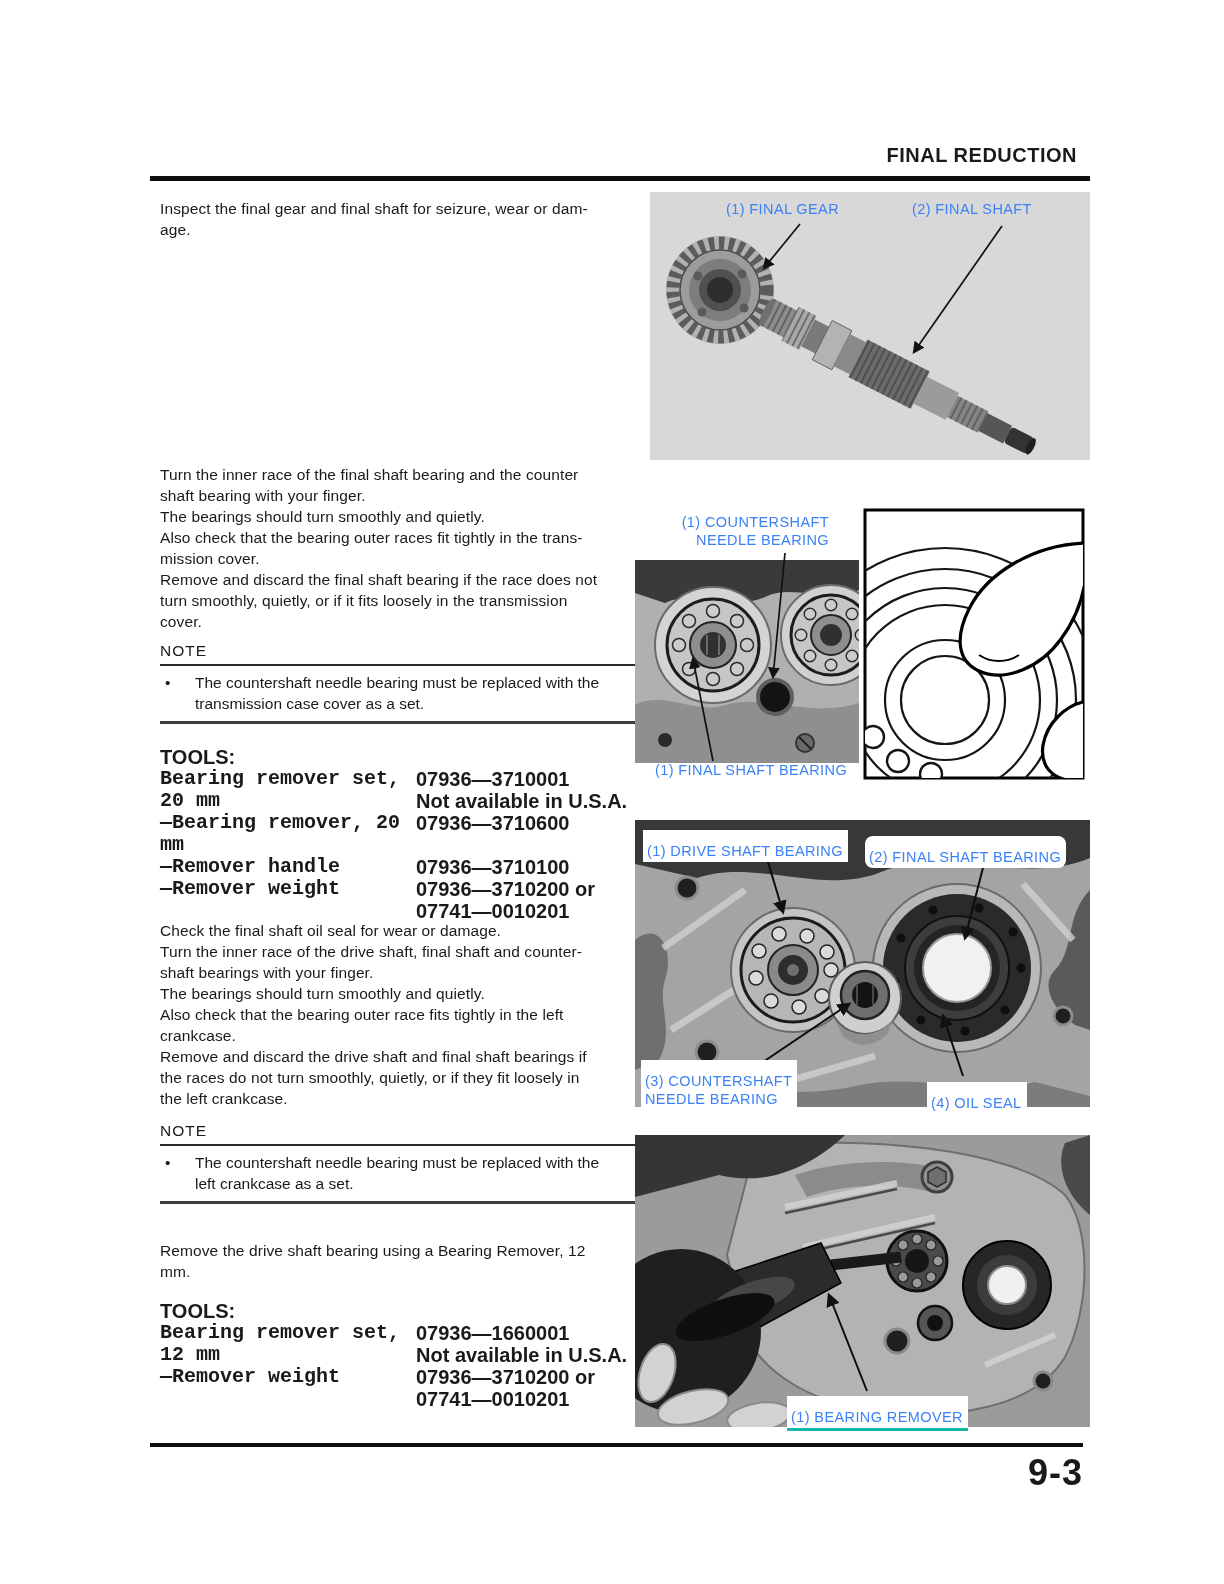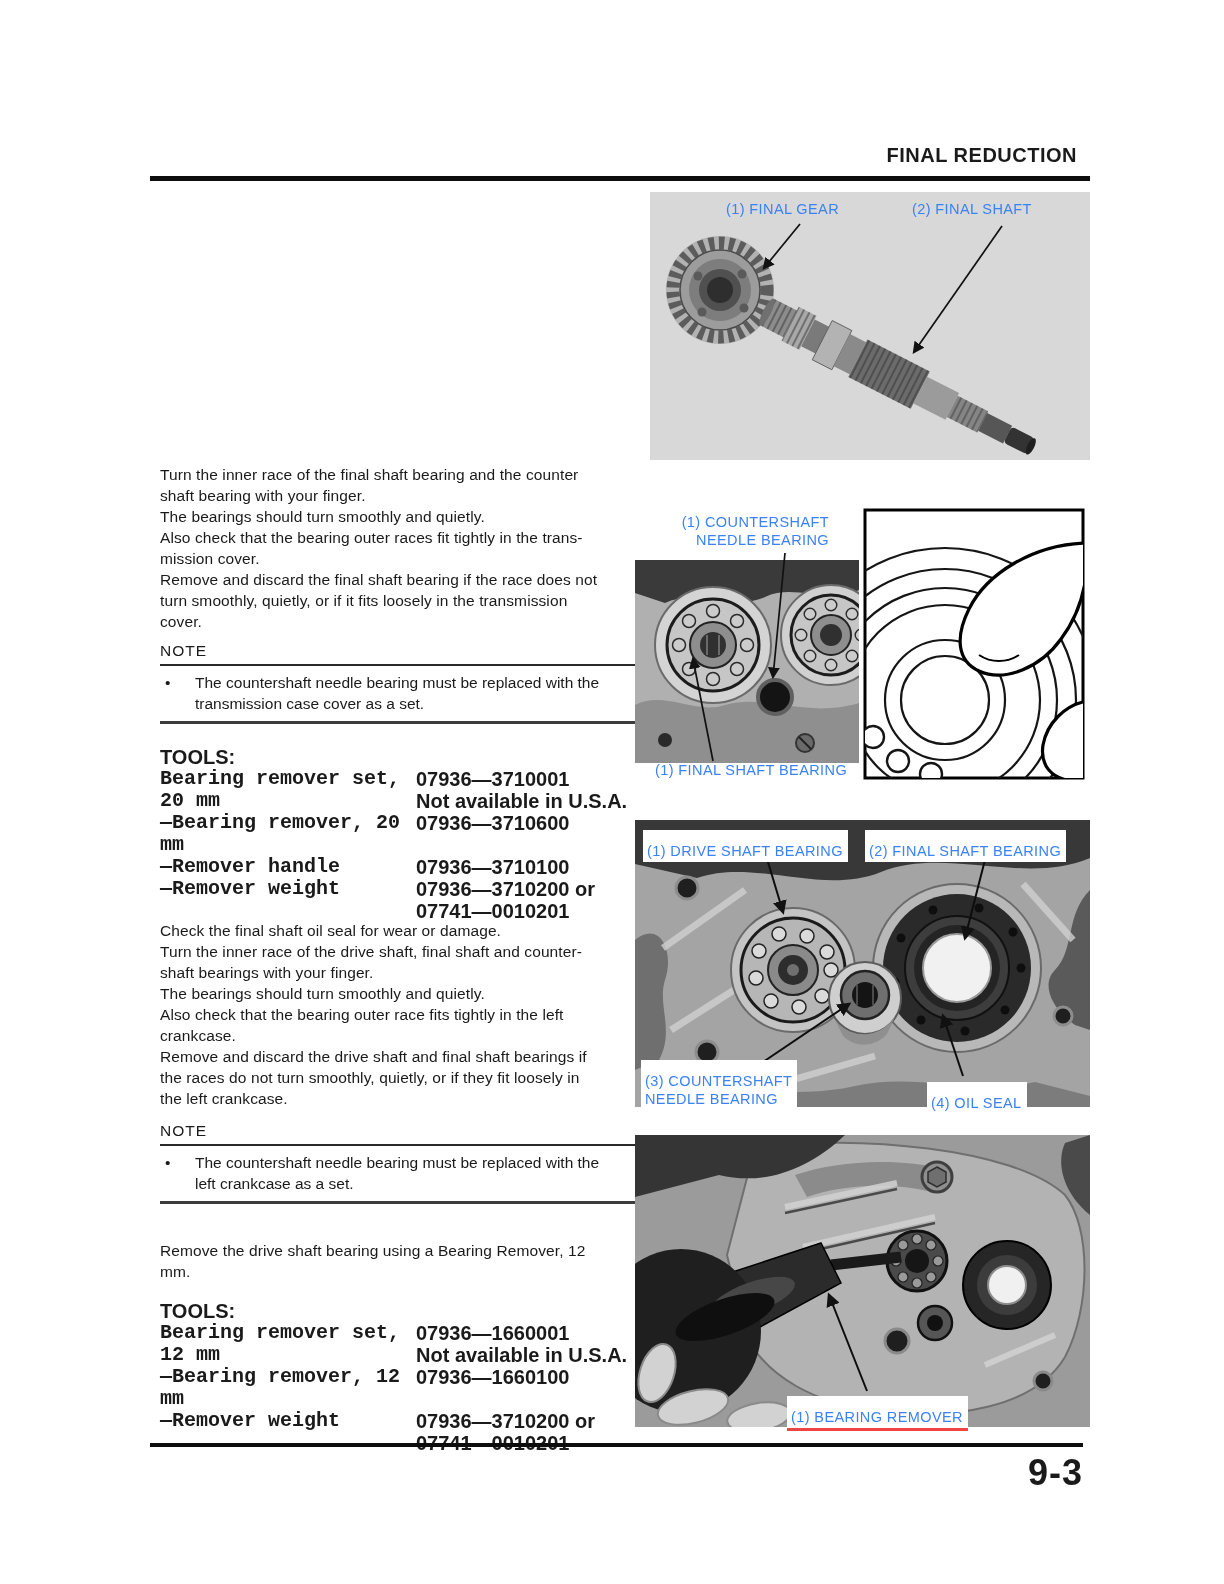--- a/index.html
+++ b/index.html
@@ -58,40 +58,42 @@
     position: absolute;
     font-size: 14.5px; line-height: 18px; letter-spacing: 0.4px;
     color: #3b82f6;
   }
   .figlabel.boxed { background: #ffffff; padding: 12px 5px 2px 4px; }
   .fl-gear  { left: 76px;  top: 8px; }
   .fl-shaft { left: 262px; top: 8px; }
   .fl-cntr1 { left: 16px;  top: 8px; width: 178px; text-align: right; }
   .fl-final1{ left: 20px;   top: 256px; }
   .fl-drive { left: 8px;   top: 10px; }
-  .fl-final2{ left: 230px; top: 10px; }
+  .fl-final2{ left: 230px; top: 16px; border-radius: 8px; }
   .fl-cntr3 { left: 6px;   top: 240px; }
   .fl-oil   { left: 292px; top: 262px; }
   .fl-remover {
     left: 152px; top: 261px;
-    border-bottom: 3px solid #ef4444;
+    border-bottom: 3px solid #14b8a6;
     padding-bottom: 2px;
   }
 
   .footer-rule { left: 150px; top: 1443px; width: 933px; height: 4px; background: #0d0d0d; }
   .page-number { top: 1452px; right: 141px; font-size: 36px; font-weight: 700; letter-spacing: 1px; }
 </style>
 </head>
 <body>
 
 <div class="page">
 
   <div class="abs section-header">FINAL REDUCTION</div>
   <div class="abs header-rule"></div>
 
+  <div class="abs body-text ml para1">Inspect the final gear and final shaft for seizure, wear or dam-
+age.</div>
   <div class="abs body-text ml para2">Turn the inner race of the final shaft bearing and the counter
 shaft bearing with your finger.
 The bearings should turn smoothly and quietly.
 Also check that the bearing outer races fit tightly in the trans-
 mission cover.
 Remove and discard the final shaft bearing if the race does not
 turn smoothly, quietly, or if it fits loosely in the transmission
 cover.</div>
 
   <div class="abs note-block note1">
@@ -150,24 +152,20 @@
 
   <div class="abs body-text ml para4">Remove the drive shaft bearing using a Bearing Remover, 12
 mm.</div>
 
   <div class="abs tools-block tools2">
     <div class="tools-heading">TOOLS:</div>
     <div class="tool-row">
       <div class="tool-label">Bearing remover set, 12 mm</div>
       <div class="tool-value ml">07936—1660001
 Not available in U.S.A.</div>
-    </div>
-    <div class="tool-row">
-      <div class="tool-label">—Bearing remover, 12 mm</div>
-      <div class="tool-value ml">07936—1660100</div>
     </div>
     <div class="tool-row">
       <div class="tool-label">—Remover weight</div>
       <div class="tool-value ml">07936—3710200 or
 07741—0010201</div>
     </div>
   </div>
 
   <div class="figure fig1">
     <svg width="440" height="268" viewBox="0 0 440 268">

